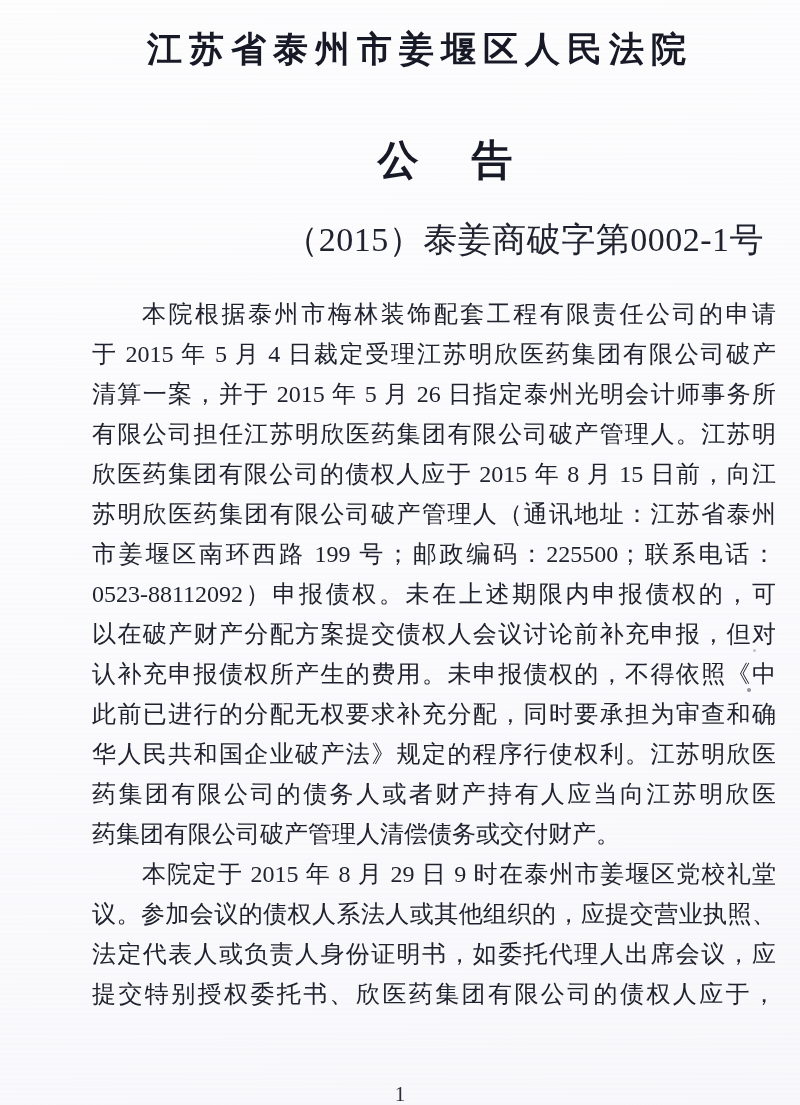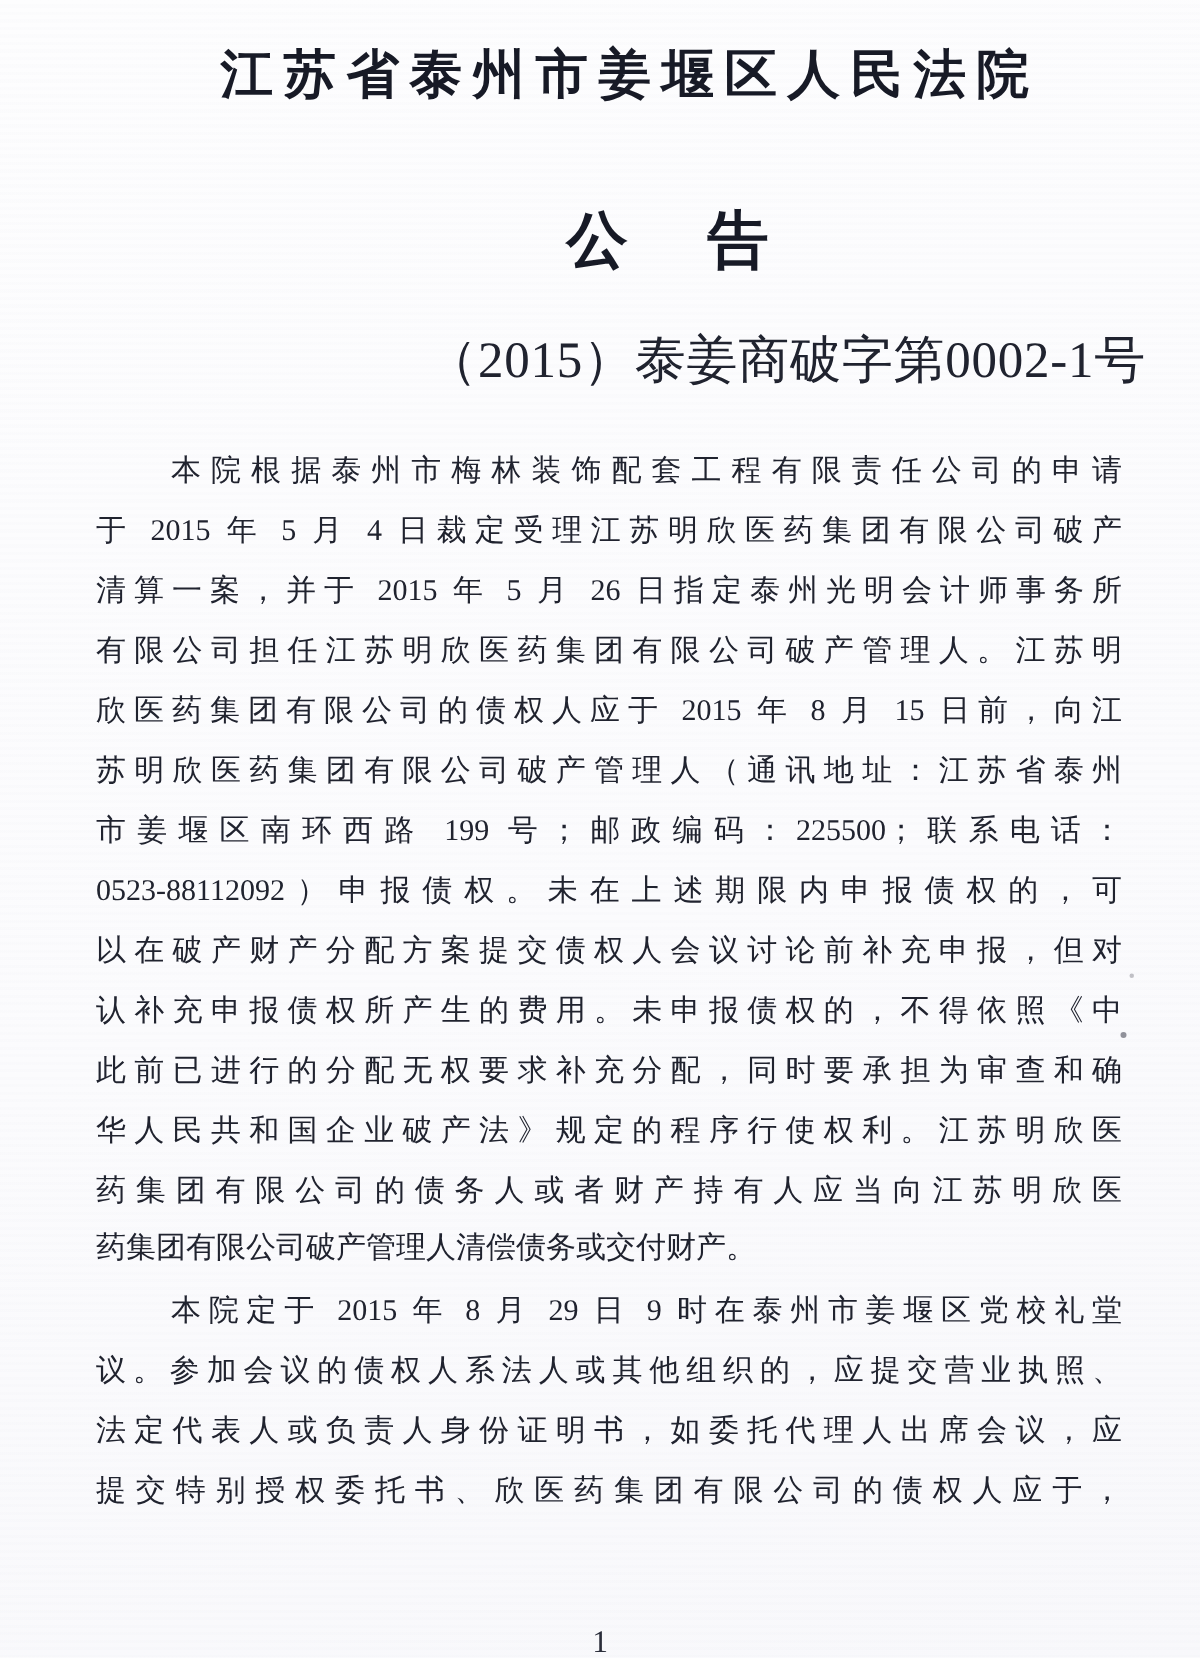--- a/index.html
+++ b/index.html
@@ -57,34 +57,34 @@
     position: absolute;
     top: 217px;
     right: 36px;
     font-size: 34px;
     letter-spacing: 0.5px;
     color: #20232f;
   }
   .body-text {
     position: absolute;
     top: 294px;
-    left: 64px;
+    left: 92px;
     width: 684px;
-    font-size: 20px;
+    font-size: 24px;
     color: #20232f;
   }
   .line {
     height: 40px;
     line-height: 40px;
     text-align: justify;
     text-align-last: justify;
     overflow: hidden;
   }
   .line.indent { text-indent: 50px; }
-  .line.endleft { text-align-last: left; font-family: Liberation Mono, monospace; }
+  .line.endleft { text-align-last: left; }
   .page-number {
     position: absolute;
     top: 1082px;
     left: 0;
     width: 100%;
     text-align: center;
     font-size: 21px;
     color: #2a2d3a;
   }
   .speck {

